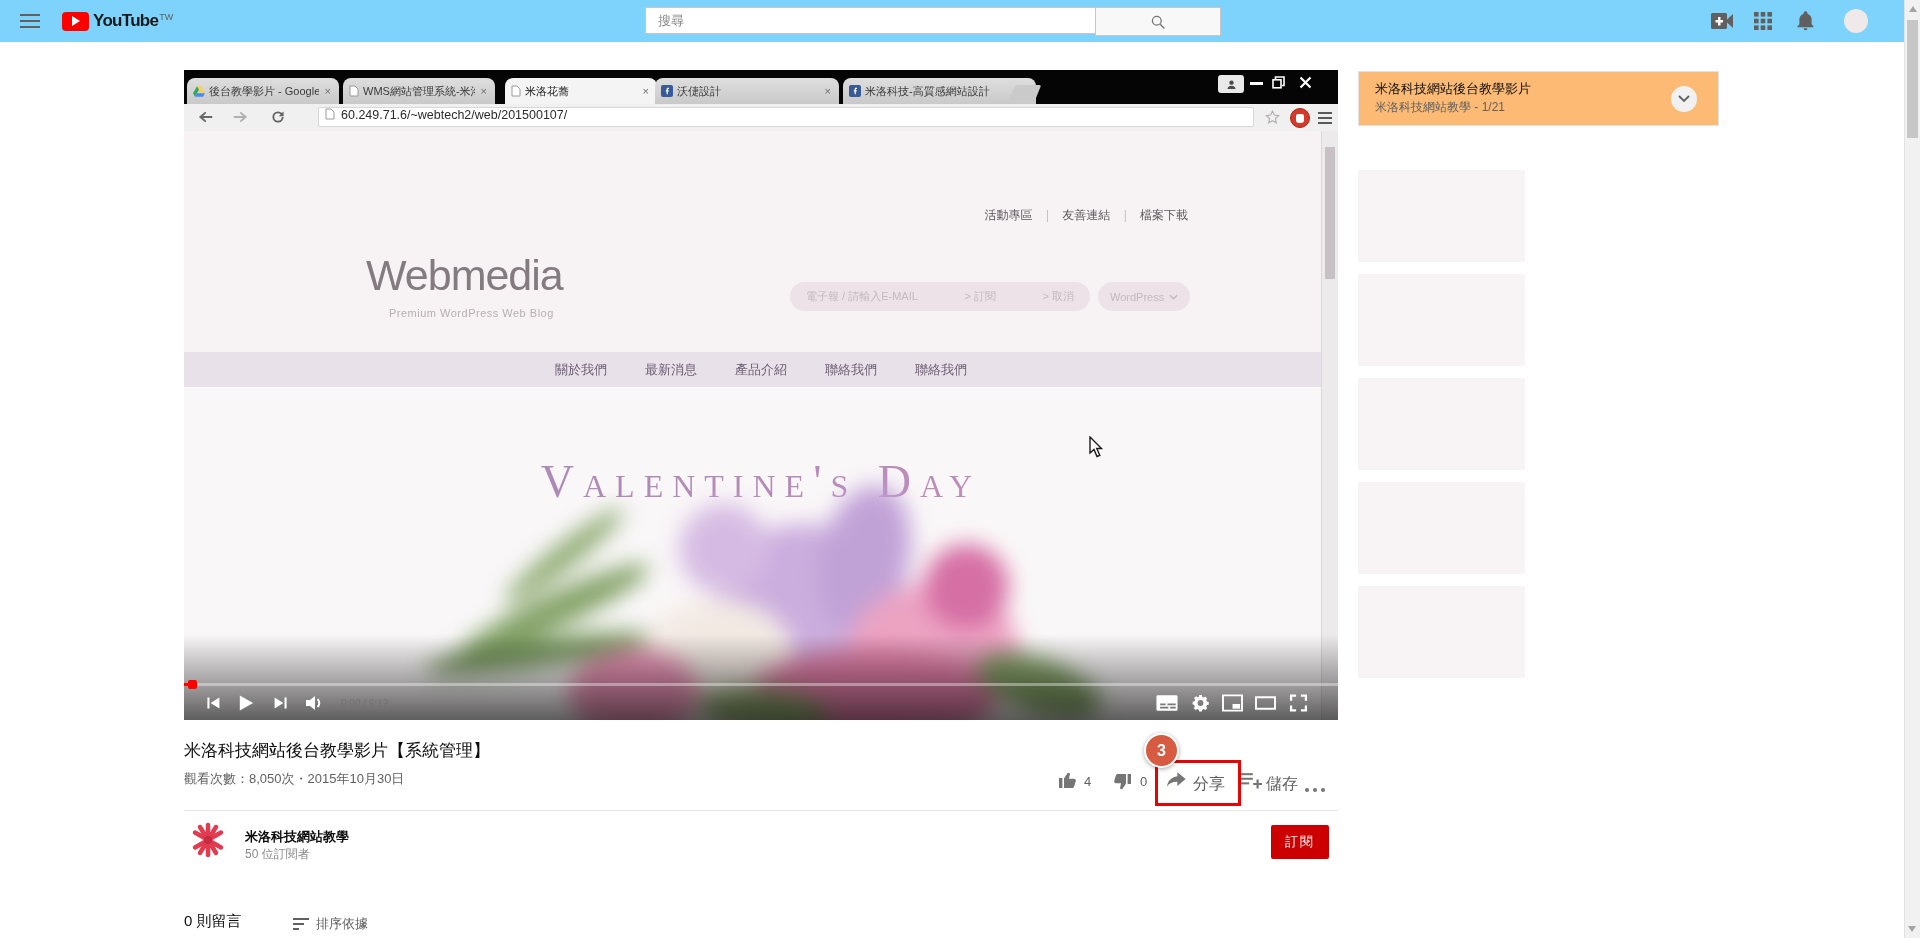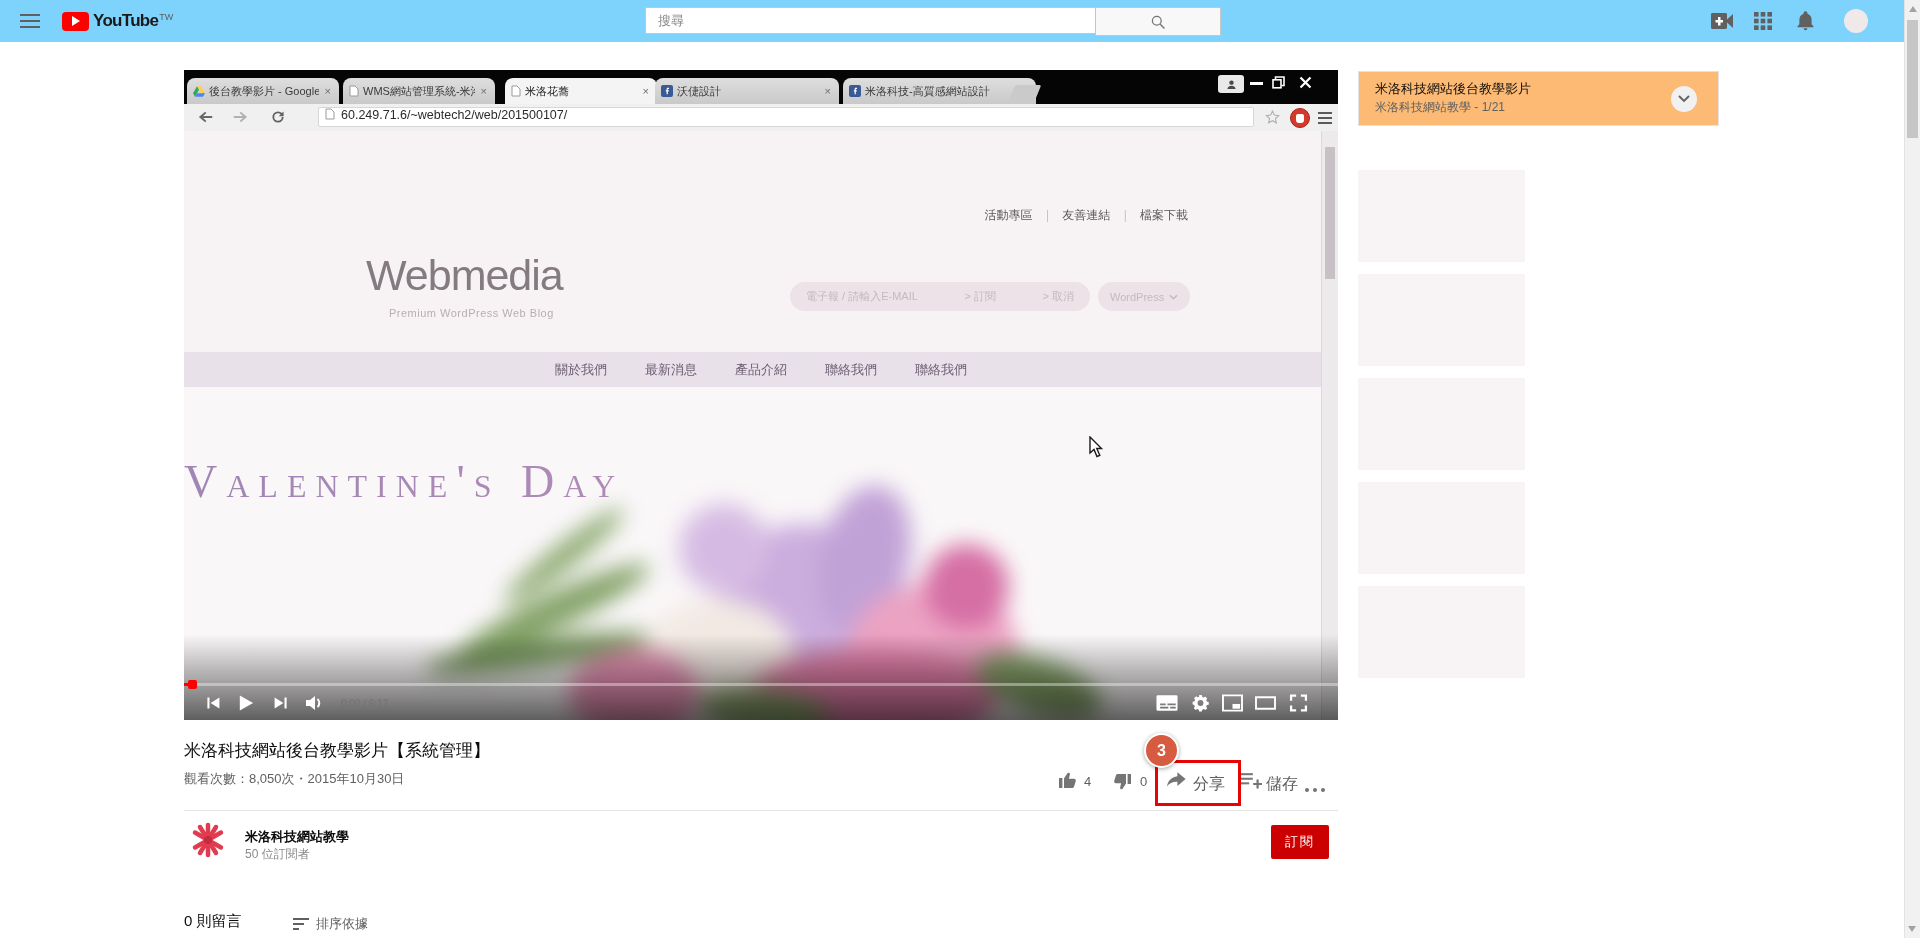--- a/index.html
+++ b/index.html
@@ -43,21 +43,21 @@
   .uurl{font-size:12.5px;color:#2b2b2b;margin-left:6px}
 
   #wpage{left:0;top:61px;width:100%;height:589px;background:#f7f3f5;overflow:hidden}
   .toplinks{position:absolute;top:76px;right:150px;display:flex;gap:9px;font-size:12px;color:#5c565a}
   .tsep{color:#b9b2b6}
   .wm-logo{position:absolute;left:182px;top:120px;font-size:43px;color:#847b81;letter-spacing:-1px}
   .wm-sub{position:absolute;left:205px;top:176px;font-size:11px;color:#b7aeb3;letter-spacing:.5px}
   .pill{position:absolute;height:29px;border-radius:15px;background:#ece2e7;display:flex;align-items:center;font-size:11px;color:#c6b9c1}
   .navstrip{position:absolute;left:0;top:221px;width:100%;height:35px;background:#e8e1ea;display:flex;align-items:center;justify-content:center;gap:38px;font-size:13px;color:#6b5c70}
   .navstrip span{cursor:pointer}
-  .hero{position:absolute;left:0;top:324px;width:100%;text-align:left;
+  .hero{position:absolute;left:0;top:324px;width:100%;text-align:center;
         font-family:"Liberation Serif","DejaVu Serif",serif;font-variant:small-caps;
         font-size:46px;letter-spacing:9px;color:#ab84ae}
   @supports (-webkit-background-clip:text){
     .hero{background:linear-gradient(90deg,#9f86b4,#b78cb8 55%,#ca92b7);-webkit-background-clip:text;background-clip:text;color:transparent}}
   .below-nav{position:absolute;left:0;top:256px;width:100%;height:333px;background:#faf7f8}
   #flowers{position:absolute;left:235px;top:368px;width:660px;height:235px;filter:blur(11px);opacity:.95}
   .blob{position:absolute;border-radius:50%}
   .wsb{position:absolute;right:0;top:0;width:16px;height:100%;background:#edeaec;border-left:1px solid #dcd8da}
   .wsb-th{position:absolute;left:3px;top:16px;width:10px;height:132px;background:#c7c0c4}
 

